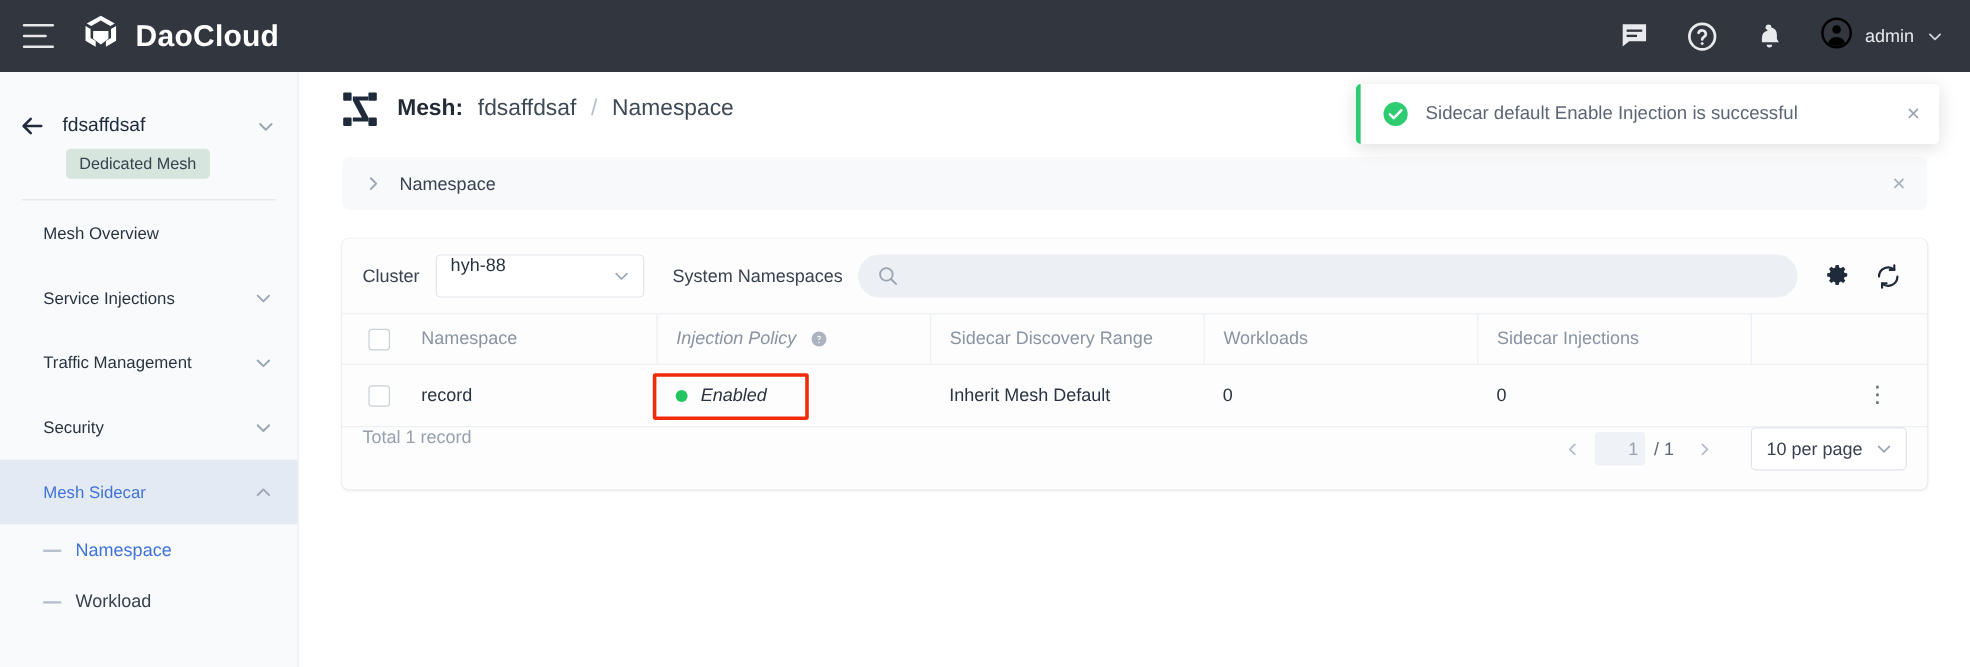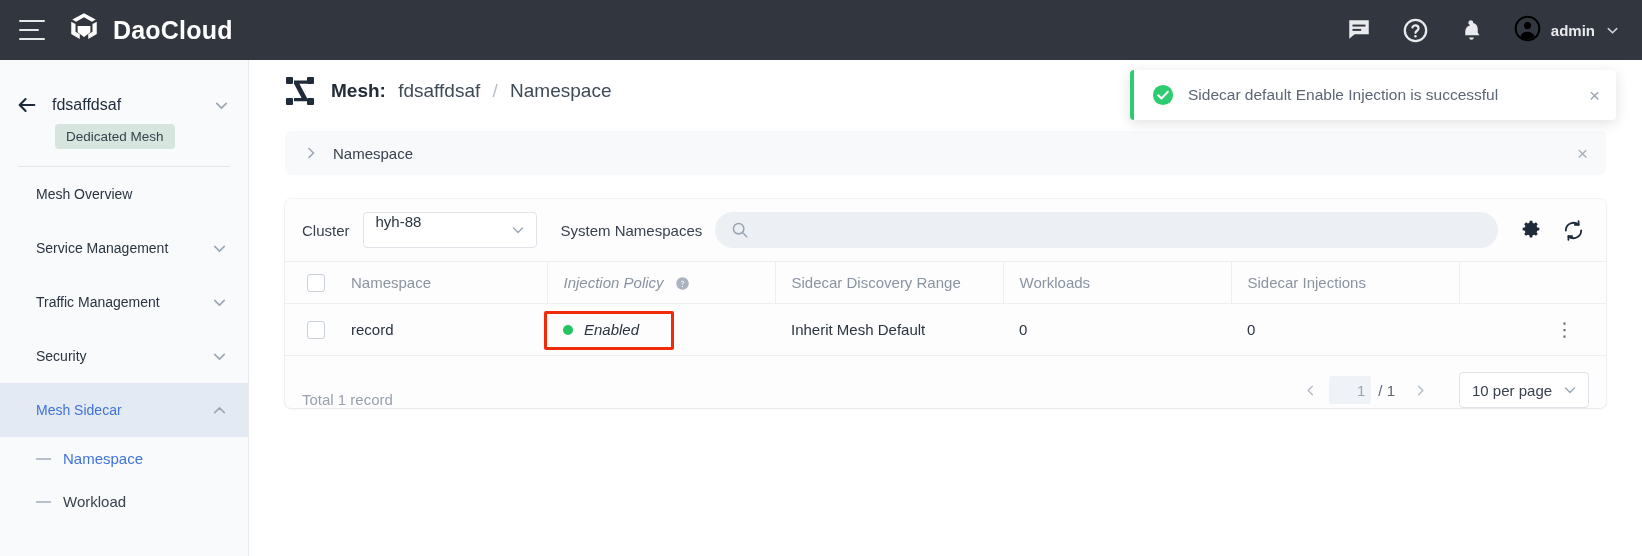--- a/index.html
+++ b/index.html
@@ -29,21 +29,20 @@
   .hamburger span:nth-child(3){ width: 26px; }
 
   .brand { display:flex; align-items:center; gap: 12px; cursor:pointer; }
   .brand-name {
     color:#ffffff; font-size: 25px; font-weight: 700; letter-spacing: .2px;
   }
 
   .topbar-right {
     margin-left: auto; display:flex; align-items:center; gap: 30px;
     padding-right: 22px;
-    font-weight: bold;
   }
   .ticon { color:#e8eaed; display:flex; align-items:center; cursor:pointer; }
   .user-block { display:flex; align-items:center; gap:10px; cursor:pointer; }
   .user-name { color:#e8eaed; font-size:15px; }
 
   
   .sidebar {
     position:absolute; top:60px; left:0;
     width: 249px; height: 496px;
     background:#f8fafc;
@@ -163,21 +162,21 @@
   .kebab { color:#5c6675; font-size:19px; letter-spacing:0; line-height:1; cursor:pointer; }
 
   .highlight-box {
     position:absolute; left: 544px; top: 311px;
     width: 130px; height: 39px;
     border: 3px solid #f02b0a; border-radius: 2px;
     pointer-events: none;
   }
 
   
-  .tfoot { display:flex; align-items:flex-end; height:52px; padding: 0 17px; }
+  .tfoot { display:flex; align-items:flex-start; height:52px; padding: 0 17px; }
   .total { font-size:15px; color:#98a2af; }
   .pager { margin-left:auto; display:flex; align-items:center; gap: 2px; }
   .pg-arrow { width:34px; height:34px; display:flex; align-items:center; justify-content:center; color:#b3bcc8; cursor:pointer; }
   .pg-input {
     width:42px; height:28px; background:#eff2f6; border-radius:3px;
     display:flex; align-items:center; justify-content:flex-end;
     padding-right:6px; font-size:15px; color:#9aa4b1; cursor:text;
   }
   .pg-total { font-size:15px; color:#5c6675; margin-left:5px; margin-right: 6px;}
   .perpage {
@@ -278,21 +277,21 @@
   </div>
   <div class="mesh-badge-wrap">
     <span class="mesh-badge">Dedicated Mesh</span>
   </div>
   <div class="sb-divider"></div>
 
   <div class="nav-item">
     <span>Mesh Overview</span>
   </div>
   <div class="nav-item">
-    <span>Service Management</span>
+    <span>Service Injections</span>
     <span class="caret">
       <svg width="17" height="17" viewBox="0 0 16 16" fill="none" stroke="currentColor" stroke-width="1.5">
           <path d="M3.5 6 L8 10.5 L12.5 6" stroke-linecap="round" stroke-linejoin="round"></path>
         </svg>
     </span>
   </div>
   <div class="nav-item">
     <span>Traffic Management</span>
     <span class="caret">
       <svg width="17" height="17" viewBox="0 0 16 16" fill="none" stroke="currentColor" stroke-width="1.5">

